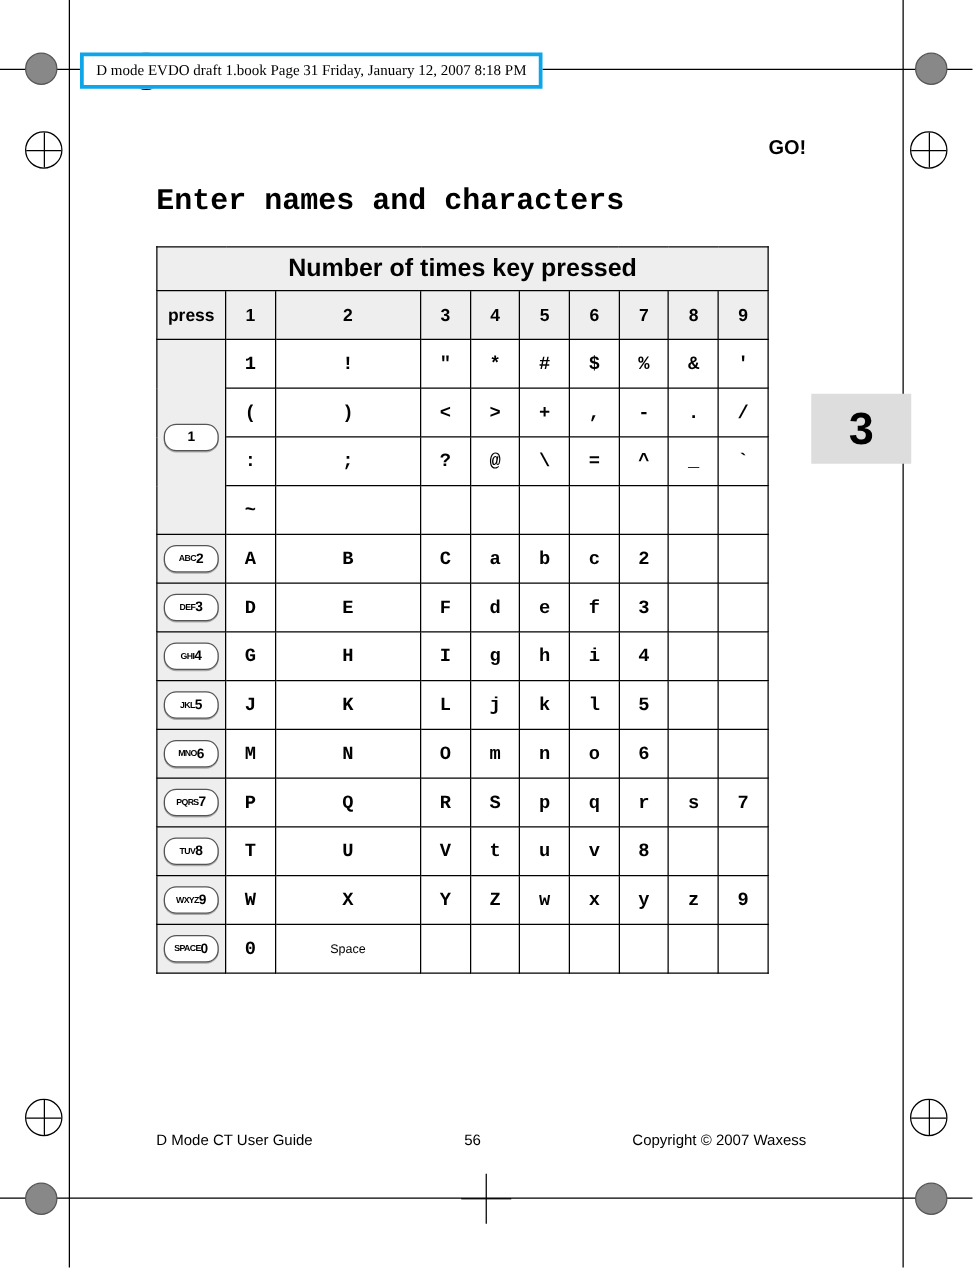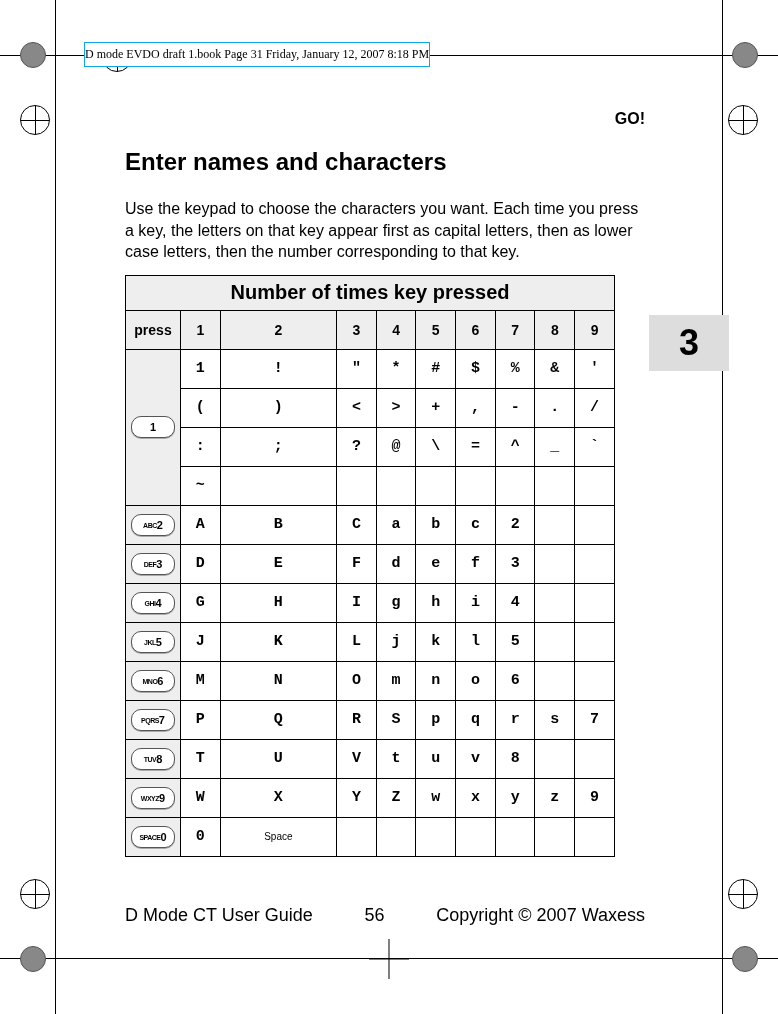--- a/index.html
+++ b/index.html
@@ -36,42 +36,43 @@
   .reg-mark.solid { width:24px;height:24px;}
   .cross-mark {
     position:absolute; width:40px;height:40px;
   }
   .cross-mark::before,.cross-mark::after{content:"";position:absolute;background:#000;}
   .cross-mark::before{left:50%;top:0;width:1px;height:100%;transform:translateX(-50%);}
   .cross-mark::after{top:50%;left:0;height:1px;width:100%;transform:translateY(-50%);}
 
   .header-box {
     position: absolute;
-    top: 42px; left: 84px;
-    border: 1px solid #0ea5e9;
-    padding: 4px 0;
+    top: 42px; left: 64px;
+    border: 3px solid #0ea5e9;
+    padding: 4px 10px;
     font-size: 12px;
     background: #fff;
     font-family: "Times New Roman", serif;
   }
 
   .page-area {
     position: absolute;
     left: 125px; top: 110px; width: 520px;
   }
   .running-head {
     text-align: right;
     font-weight: bold;
     font-size: 16px;
     margin-bottom: 20px;
   }
   h1 {
     font-size: 24px;
     font-weight: bold;
     margin: 0 0 22px 0;
+    font-family: Liberation Mono, monospace;
   }
   .intro {
     font-size: 16px;
     line-height: 1.35;
     margin-bottom: 12px;
   }
   .section-tab {
     position: absolute;
     top: 315px; left: 649px;
     width: 80px; height: 56px;
@@ -124,21 +125,21 @@
     font-family: "Courier New", monospace;
     font-weight: bold;
     font-size: 15px;
   }
   .tiny { font-size:10px; }
 
   .footer {
     position:absolute;
     left:125px; width:520px;
     top: 905px;
-    font-size: 18px;
+    font-size: 12px;
     display:flex; justify-content:space-between;
     align-items:center;
   }
   .footer .mid { flex:0 0 auto; }
   .footer span { white-space:nowrap;}
 </style>
 </head>
 <body>
 
 <div class="crop-line-h crop-top"></div>
@@ -155,21 +156,20 @@
 <div class="reg-mark" style="bottom:105px;left:20px"></div>
 <div class="reg-mark solid" style="bottom:42px;right:20px"></div>
 <div class="reg-mark" style="bottom:105px;right:20px"></div>
 <div class="cross-mark" style="bottom:35px;left:50%;transform:translateX(-50%)"></div>
 
 <div class="header-box">D mode EVDO draft 1.book  Page 31  Friday, January 12, 2007  8:18 PM</div>
 
 <div class="page-area">
   <div class="running-head">GO!</div>
   <h1>Enter names and characters</h1>
-  <div class="intro">Use the keypad to choose the characters you want. Each time you press a key, the letters on that key appear first as capital letters, then as lower case letters, then the number corresponding to that key.</div>
 
   <table class="keymap">
     <tbody>
         <tr>
       <th class="title-row" colspan="10">Number of times key pressed</th>
     </tr>
     <tr>
       <th>press</th>
       <th>1</th>
       <th>2</th>

